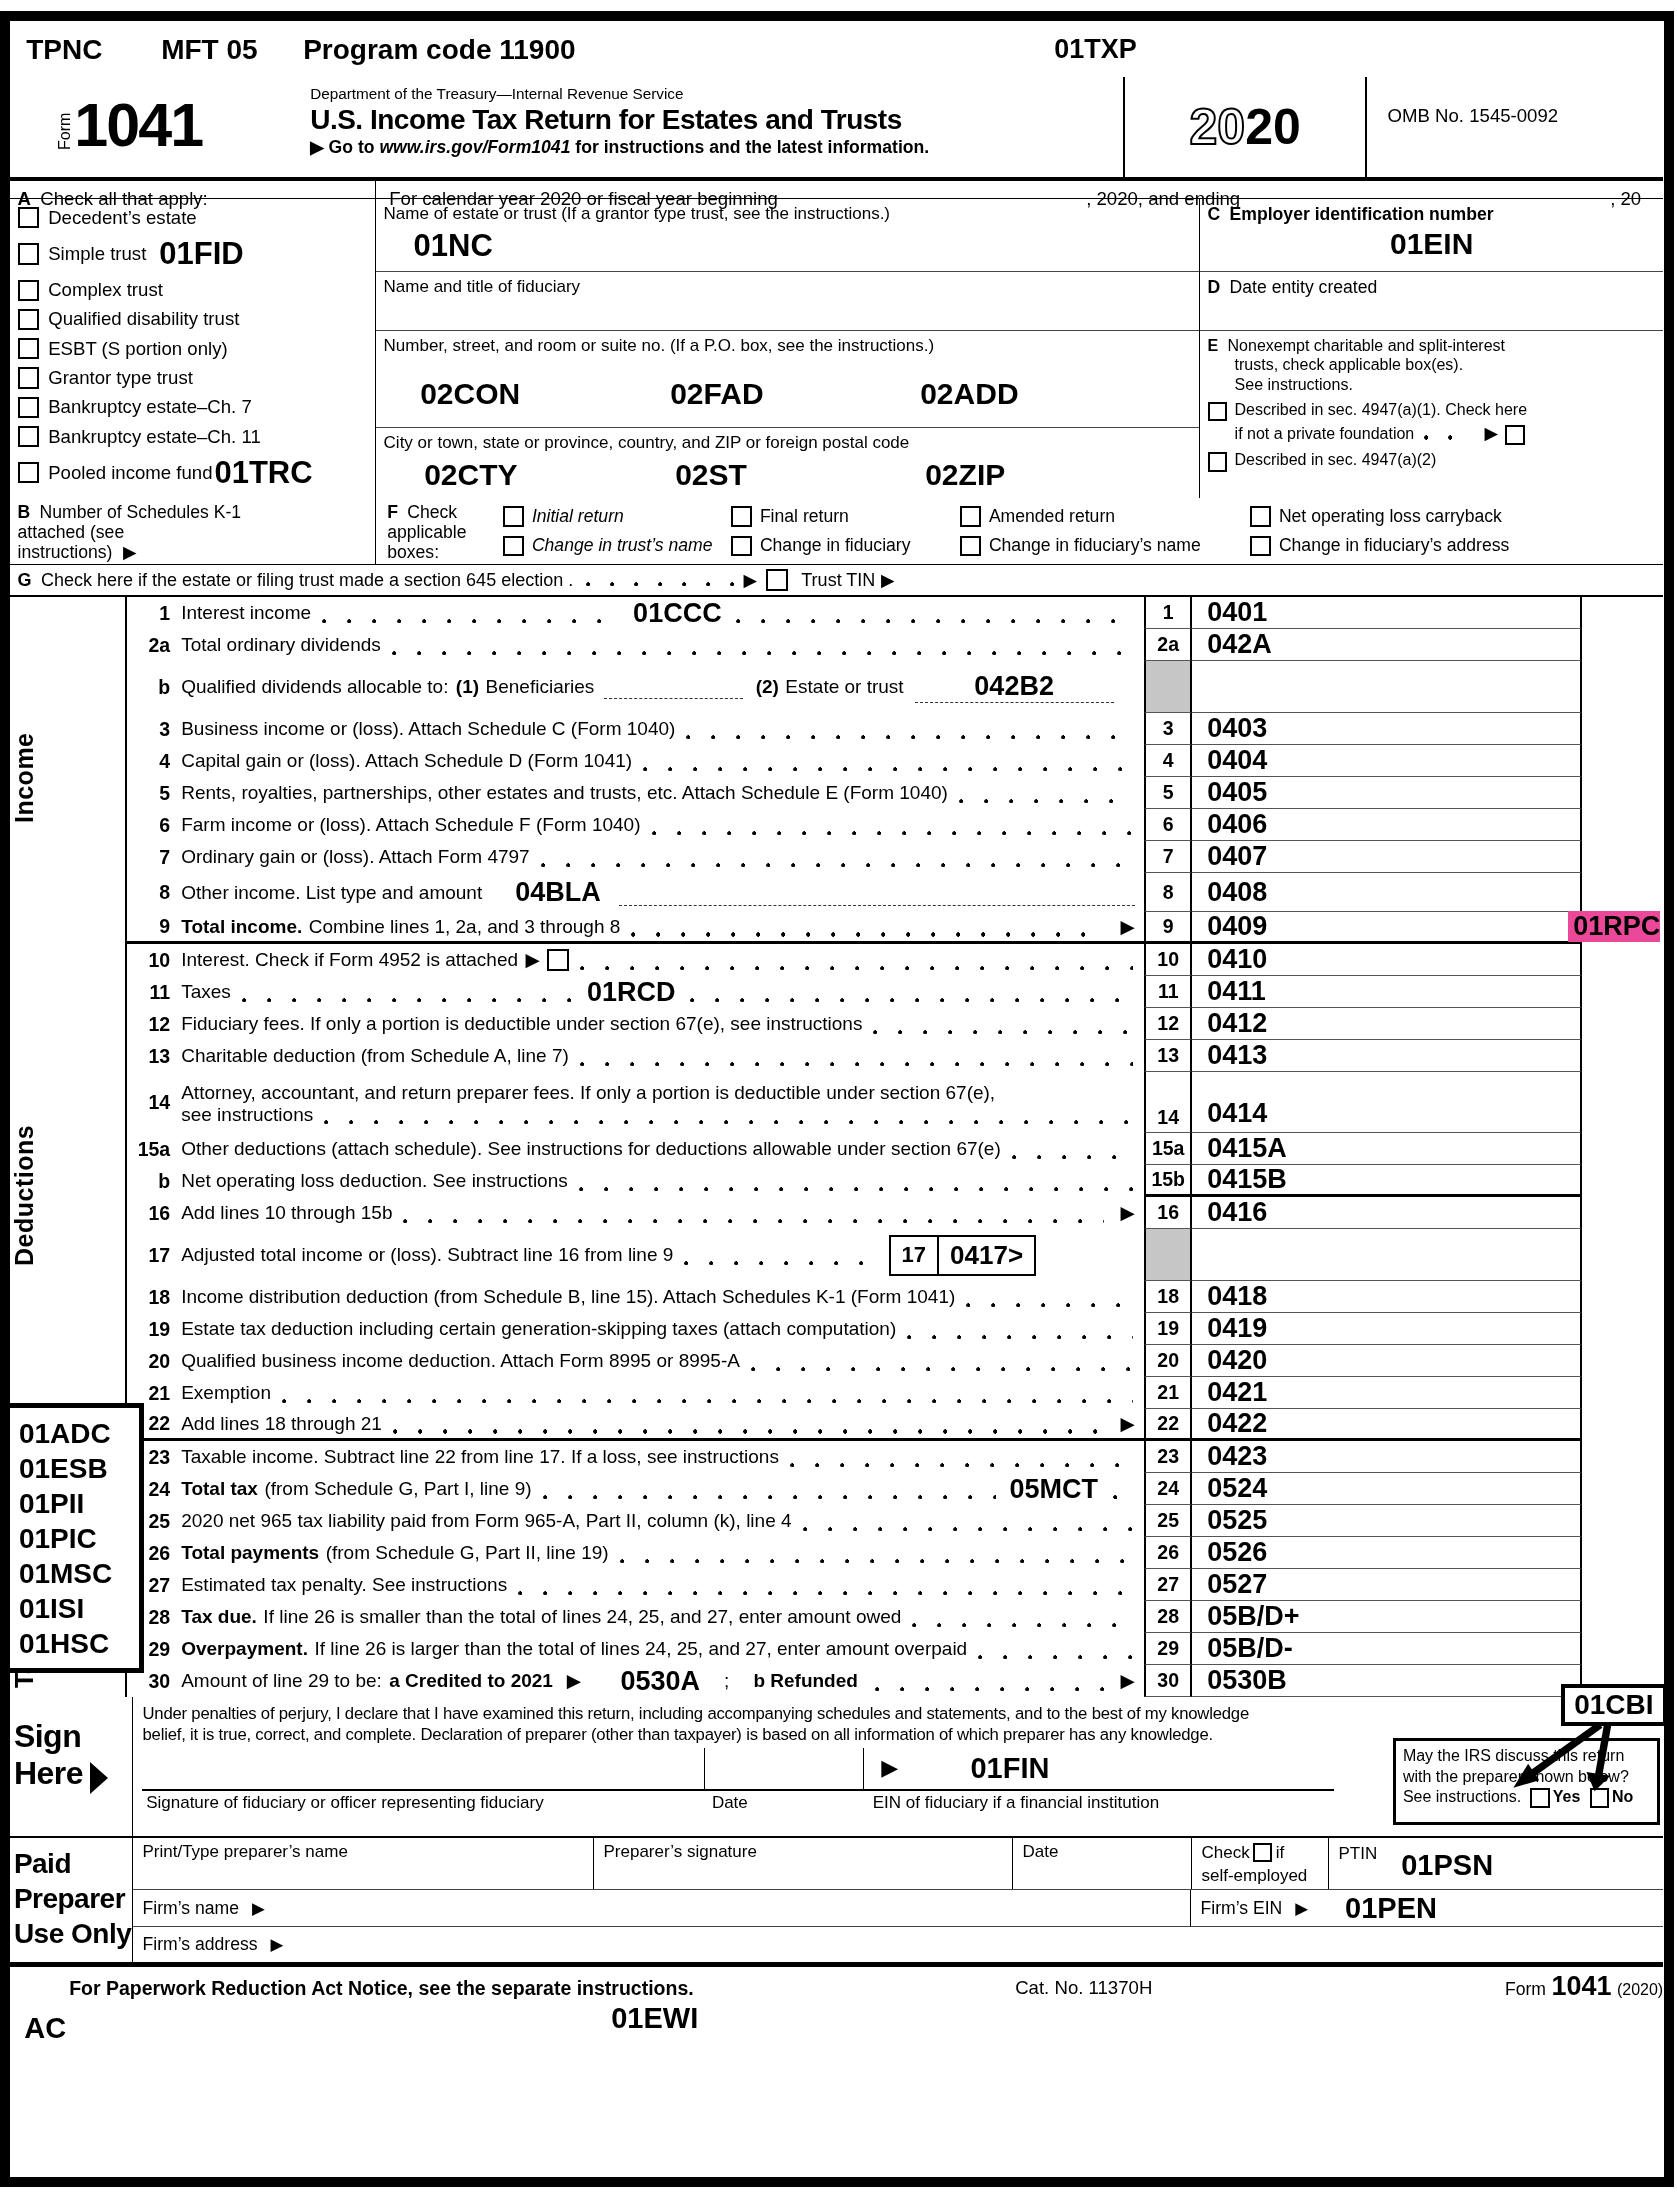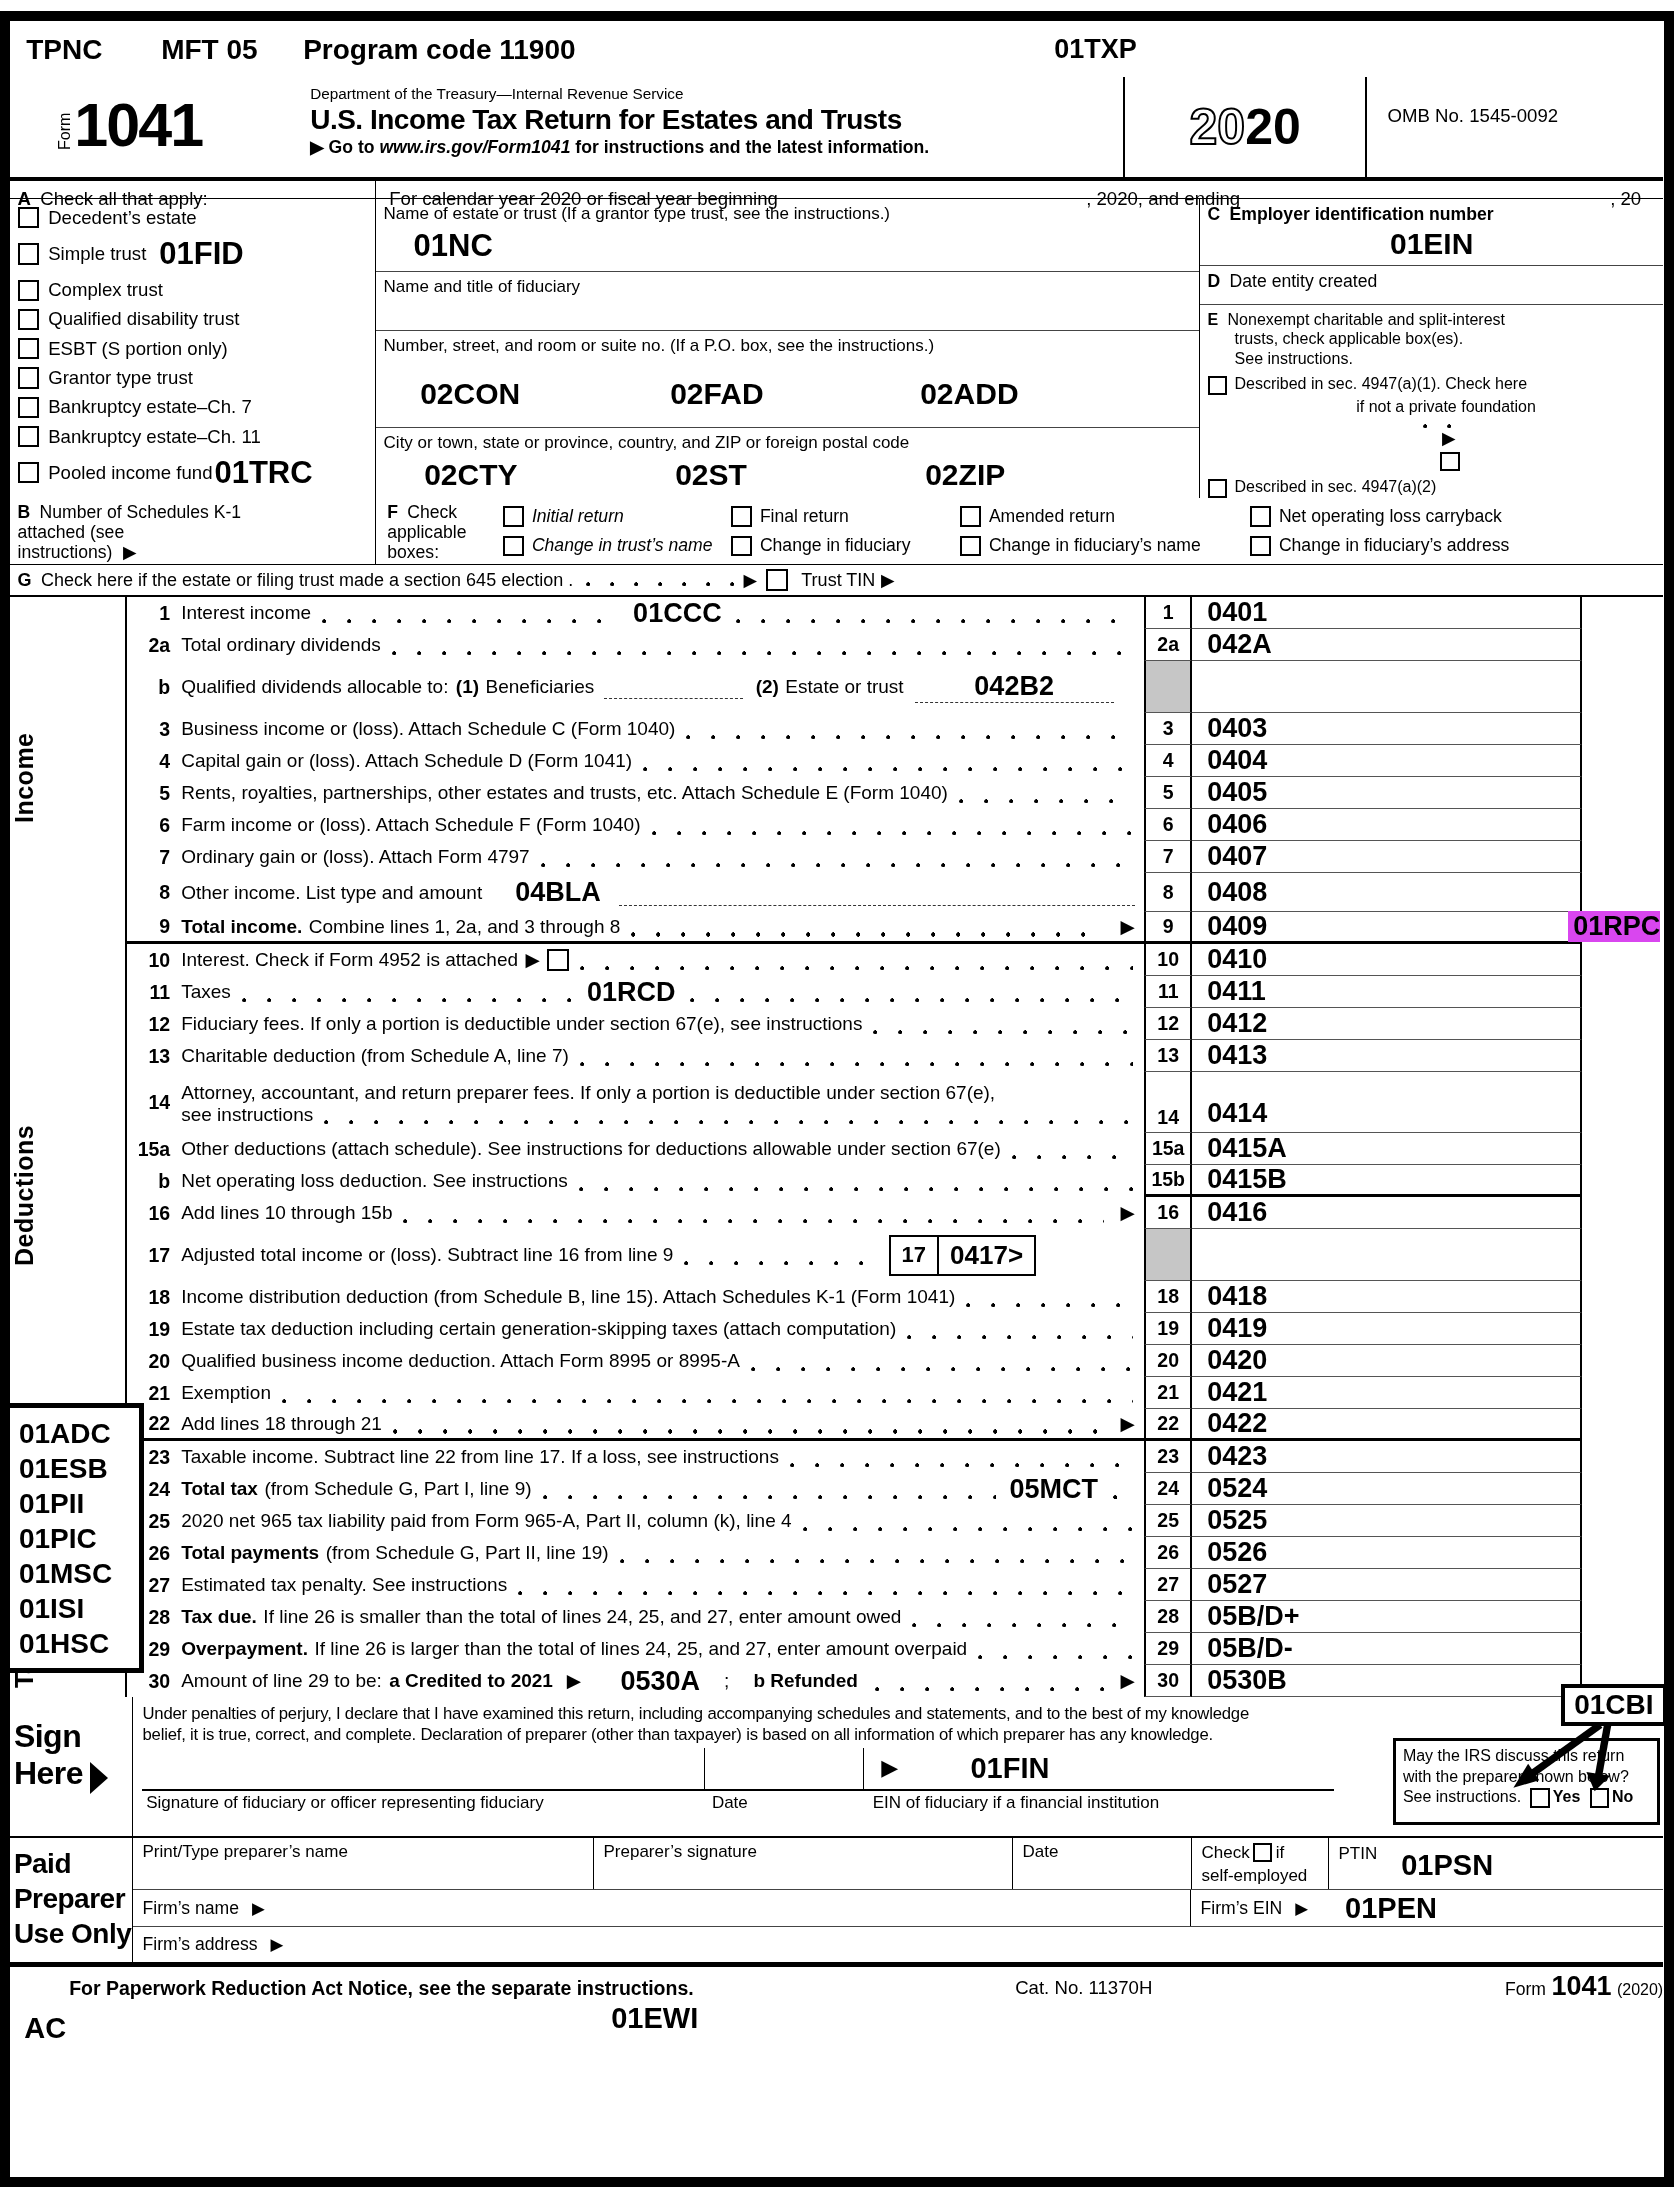--- a/index.html
+++ b/index.html
@@ -52,21 +52,21 @@
   .nm-code { margin:3.7px 0 0 30px; }
   .abs-code { position:absolute; font-weight:bold; font-size:30px; white-space:nowrap; }
   .ucolE { flex:1; border-left:1.9px solid #000; display:flex; flex-direction:column; }
   .erow1 { height:73px; border-bottom:1.9px solid #444; padding:4.6px 7.4px; font-size:17.6px; }
   .ein { text-align:center; font-size:30px; font-weight:bold; margin-top:1.9px; }
   .erow2 { height:59px; border-bottom:1.9px solid #444; padding:4.6px 7.4px; font-size:17.6px; }
   .erow3 { flex:1; padding:4.6px 5.6px 0 7.4px; font-size:16px; line-height:1.22; }
   .erow3 .cbrow { margin-top:5.6px; align-items:flex-start; white-space:normal; }
   .erow3 .cb { width:19.5px; height:19.5px; margin-top:1.9px; }
   .erow3 .cbl { margin-left:7.4px; }
-  .indent2 { margin-left:27px; display:flex; align-items:center;flex-direction:column; }
+  .indent2 { margin-left:27px; display:flex; align-items:center; }
   .dots-fixed { height:4.6px; background-image:radial-gradient(circle at 2.3px 2.3px,#000 1.9px,transparent 2.2px); background-size:24px 4.6px; background-repeat:repeat-x; display:inline-block; }
 
   
   .row-bf { height:67px; border-bottom:1.9px solid #000; display:flex; font-size:17.6px; }
   .bcell { width:366px; border-right:1.9px solid #000; padding:3.7px 0 0 7.4px; line-height:1.14; font-size:17.6px; }
   .fcell { flex:1; display:flex; }
   .flab { width:127px; padding:3.7px 0 0 11px; line-height:1.14; }
   .fgrid { flex:1; display:flex; flex-direction:column; justify-content:space-around; padding:3.7px 0; }
   .frow { display:flex; }
   .fopt { display:flex; align-items:center; }
@@ -91,21 +91,21 @@
   .trow.thick-full { border-bottom:3.7px solid #000; }
   .trow.thick-full .rnum, .trow.thick-full .ramt { border-bottom:none; }
   .trow.thick-right .rnum, .trow.thick-right .ramt { border-bottom:3.7px solid #000; }
   .gray { background:#c6c6c6; }
   .bld { font-weight:bold; margin-right:6.5px; }
   .dots { flex:1 1 28px; min-width:9.3px; height:4.6px; margin:15px 9.3px 0 11px; background-image:radial-gradient(circle at 2.3px 2.3px,#000 1.9px,transparent 2.2px); background-size:25px 4.6px; background-repeat:repeat-x; }
   .arr { font-size:18.6px; margin:0 7.4px; flex:none; }
   .codeMid { font-weight:bold; font-size:27px; flex:none; margin:0 3.7px; white-space:nowrap; }
   .blank { border-bottom:1.9px dashed #333; height:18.6px; flex:none; }
   .blank-grow { flex:1 1 56px; border-bottom:1.9px dashed #333; height:18.6px; margin:0 7.4px; }
-  .rpc { margin-left:auto; margin-right:-80px; font-weight:bold; font-size:27px; background:#d946ef; padding-left:5.6px; z-index:3; }
+  .rpc { margin-left:auto; margin-right:-80px; font-weight:bold; font-size:27px; background:#ec4899; padding-left:5.6px; z-index:3; }
   .l17 { display:flex; border:2.3px solid #000; height:41px; flex:none; align-self:center; }
   .l17 .n { padding:1.9px 11px; font-weight:bold; font-size:22px; border-right:2.3px solid #000; display:flex; align-items:center; }
   .l17 .c { padding:1.9px 11px; font-weight:bold; font-size:26px; display:flex; align-items:center; }
   .t14 { flex:1; display:flex; flex-direction:column; justify-content:space-between; min-width:0; padding:3.7px 1.9px 1.9px 0; }
   .t14 .l2 { display:flex; align-items:center; }
   .tallrow .rnum, .tallrow .ramt { align-items:flex-end; padding-bottom:3.7px; }
   .cb-sm { width:22px; height:22px; border:2px solid #000; flex:none; }
 
   .sidebox { position:absolute; left:-5.6px; top:806px; width:139px; border:5.6px solid #000; background:#fff; padding:7.4px 0 7.4px 9.3px; z-index:5; }
   .sidebox div { font-weight:bold; font-size:28px; line-height:35px; white-space:nowrap; }

